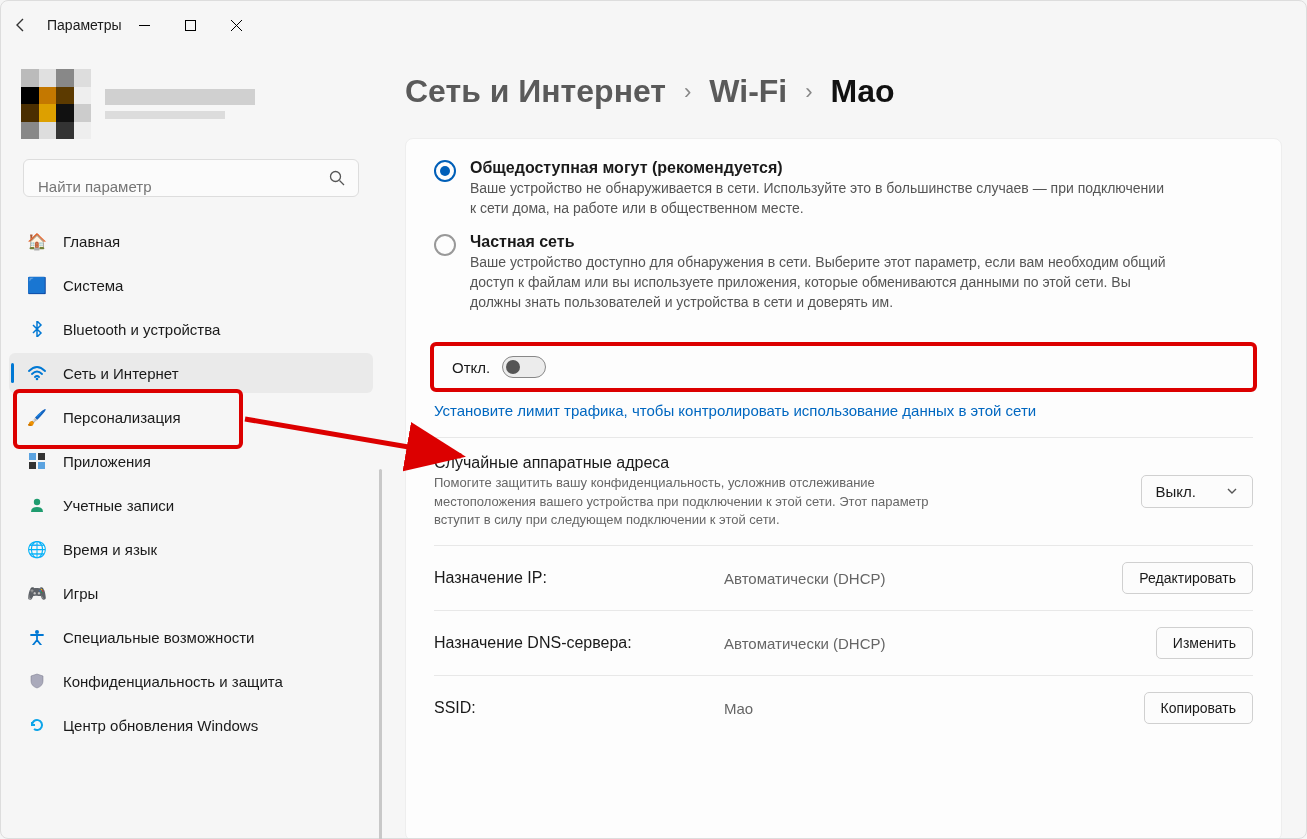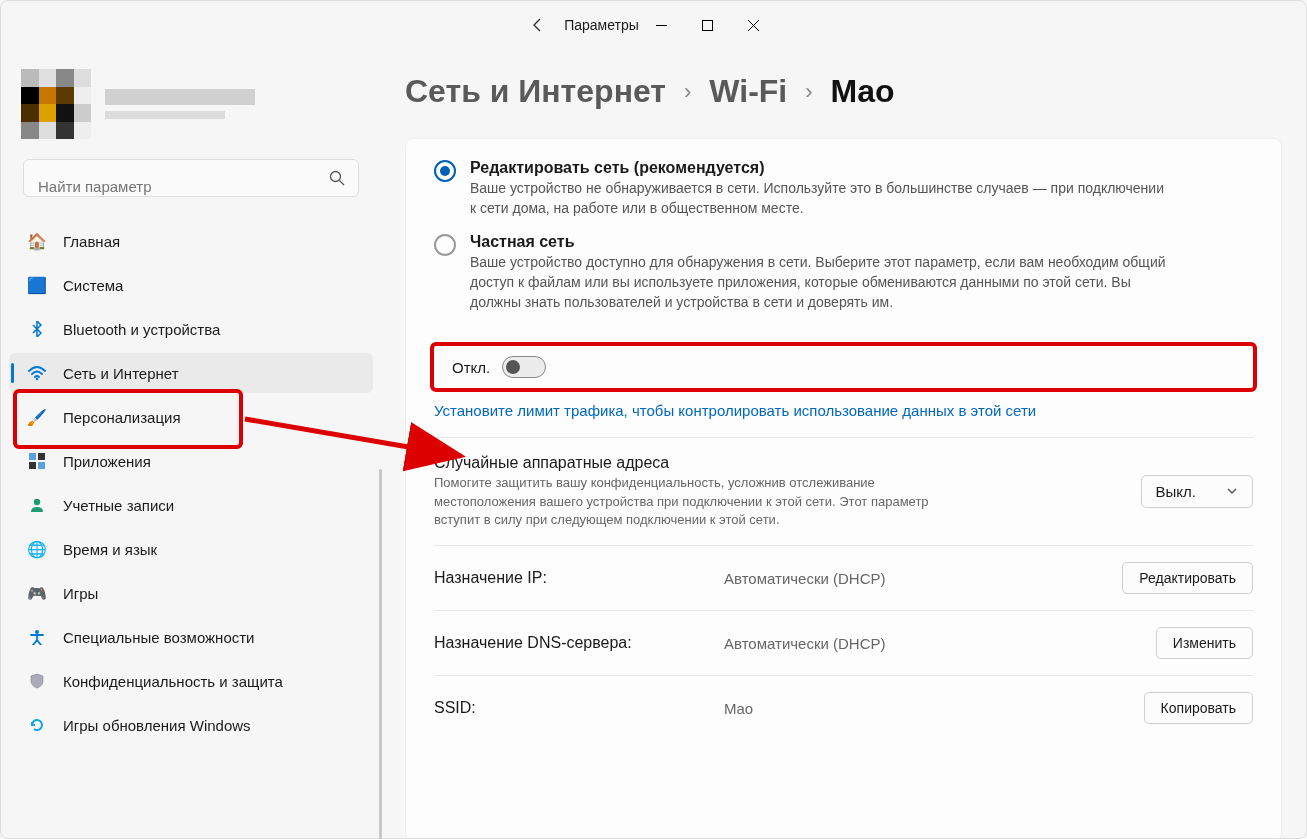--- a/index.html
+++ b/index.html
@@ -19,21 +19,21 @@
     width: 100%;
     height: 100%;
     border: 1px solid #ddd;
     position: relative;
   }
   .titlebar {
     height: 48px;
     display: flex;
     align-items: center;
     padding: 0 12px;
-    justify-content: center;
+    justify-content: flex-start;
   }
   .titlebar-left { display: flex; align-items: center; gap: 18px; }
   .back-arrow { width: 16px; height: 16px; display:flex; align-items:center; justify-content:center; cursor:pointer; }
   .app-title { font-size: 14px; font-weight: 400; color:#1a1a1a; }
   .win-controls { display: flex; gap: 0; }
   .win-btn { width: 46px; height: 32px; display:flex; align-items:center; justify-content:center; cursor:pointer; border-radius:4px; }
   .win-btn svg { width:11px; height:11px; }
   .content { display: flex; height: calc(100% - 48px); }
   
   .sidebar {
@@ -386,21 +386,21 @@
           </span>
           <span>Конфиденциальность и защита</span>
         </div>
         <div class="nav-item">
           <span class="nav-icon" style="color:#0ea5e9">
             <svg width="16" height="16" viewBox="0 0 16 16">
                 <path d="M3 8 A5 5 0 1 1 5 12" stroke="#0ea5e9" stroke-width="2" fill="none"></path>
                 <path d="M3 5 V8 H6" stroke="#0ea5e9" stroke-width="2" fill="none"></path>
               </svg>
           </span>
-          <span>Игры обновления Windows</span>
+          <span>Центр обновления Windows</span>
         </div>
         <div class="nav-scrollbar"></div>
       </div>
     </div>
 
     <div class="main">
       <div class="breadcrumb">
         <span class="crumb">Сеть и Интернет</span>
         <span class="sep">›</span>
         <span class="crumb">Wi-Fi</span>
@@ -408,21 +408,21 @@
         <span class="current">Mao</span>
       </div>
 
       <div class="card-area">
 
         
         <div class="radio-group">
           <div class="radio-row">
             <div class="radio checked"></div>
             <div class="radio-texts">
-              <div class="radio-title">Редактировать сеть (рекомендуется)</div>
+              <div class="radio-title">Общедоступная могут (рекомендуется)</div>
               <div class="radio-desc">Ваше устройство не обнаруживается в сети. Используйте это в большинстве случаев — при подключении к сети дома, на работе или в общественном месте.</div>
             </div>
           </div>
           <div class="radio-row">
             <div class="radio"></div>
             <div class="radio-texts">
               <div class="radio-title">Частная сеть</div>
               <div class="radio-desc">Ваше устройство доступно для обнаружения в сети. Выберите этот параметр, если вам необходим общий доступ к файлам или вы используете приложения, которые обмениваются данными по этой сети. Вы должны знать пользователей и устройства в сети и доверять им.</div>
             </div>
           </div>

